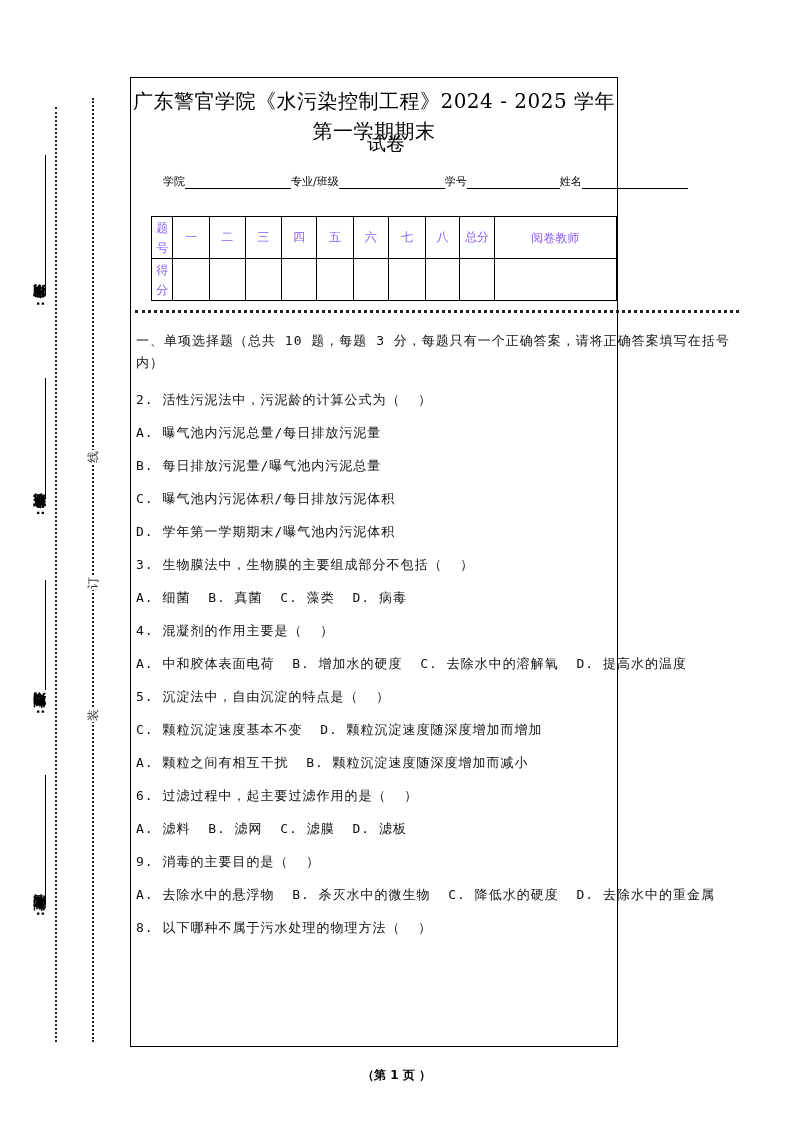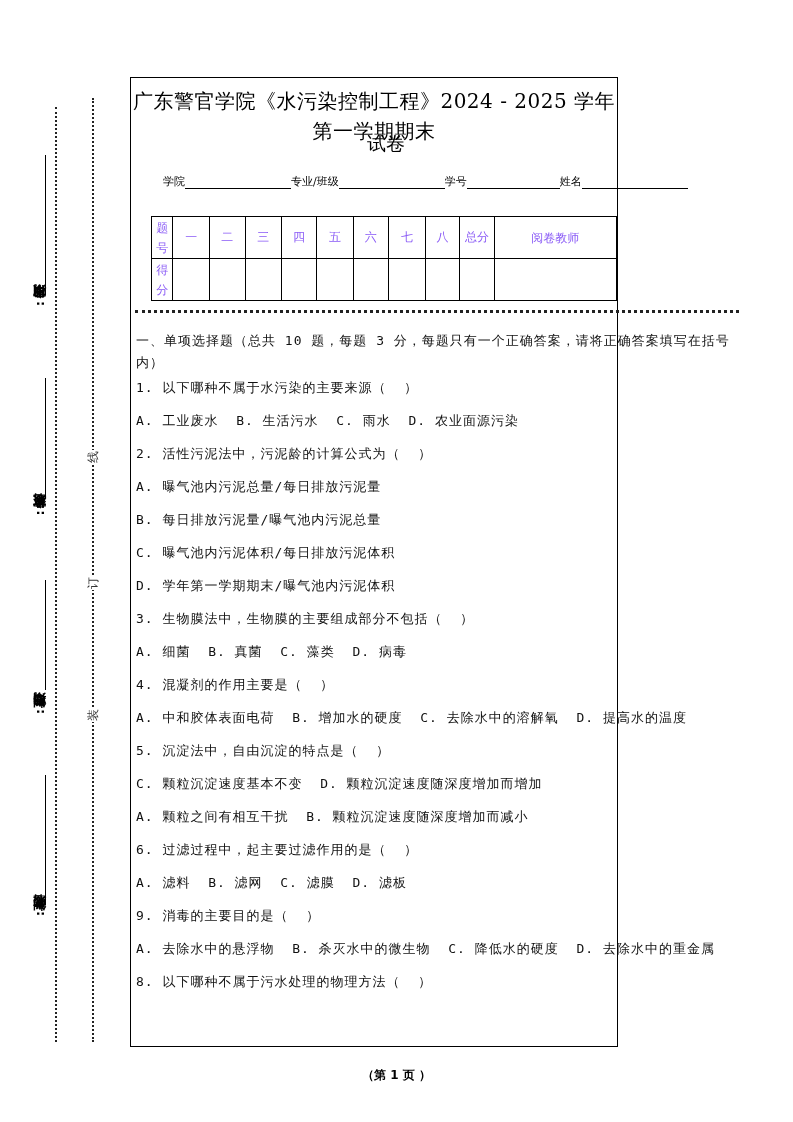--- a/index.html
+++ b/index.html
@@ -51,21 +51,21 @@
       border: 1px solid #000; text-align: center; vertical-align: middle; padding: 0;
     }
     .sep-dots {
       position: absolute; left: 4px; top: 232px; width: 604px; height: 0;
       border-top: 3px dotted #222;
     }
     .content {
       position: absolute; left: 5px; top: 252px; width: 604px;
       font-family: "DejaVu Sans Mono", monospace; font-size: 13px; color: #111;
     }
-    .section-head { line-height: 22px; letter-spacing: 1px; margin-bottom: 3px; }
+    .section-head { line-height: 22px; letter-spacing: 1px; margin-bottom: 15px; }
     .line { line-height: 22px; margin-bottom: 11px; letter-spacing: 1px; white-space: pre-wrap; }
     .line.wrap { line-height: 22px; }
     .footer {
       position: absolute; left: 0; top: 1067px; width: 100%; text-align: center;
       font-family: "DejaVu Sans", sans-serif; font-weight: bold; font-size: 12px;
     }
   </style>
 </head>
 <body>
 
@@ -133,24 +133,20 @@
       <td></td>
     </tr>
   </tbody>
     </table>
 
   <div class="sep-dots"></div>
 
   <div class="content">
     <div class="section-head">一、单项选择题（总共 10 题，每题 3 分，每题只有一个正确答案，请将正确答案填写在括号内）</div>
 
-    <div>
-      <div class="line">1. 以下哪种不属于水污染的主要来源（  ）</div>
-      <div class="line">A. 工业废水  B. 生活污水  C. 雨水  D. 农业面源污染</div>
-    </div>
 
     <div>
       <div class="line">2. 活性污泥法中，污泥龄的计算公式为（  ）</div>
       <div class="line">A. 曝气池内污泥总量/每日排放污泥量</div>
       <div class="line">B. 每日排放污泥量/曝气池内污泥总量</div>
       <div class="line">C. 曝气池内污泥体积/每日排放污泥体积</div>
       <div class="line">D. 学年第一学期期末/曝气池内污泥体积</div>
     </div>
 
     <div>

